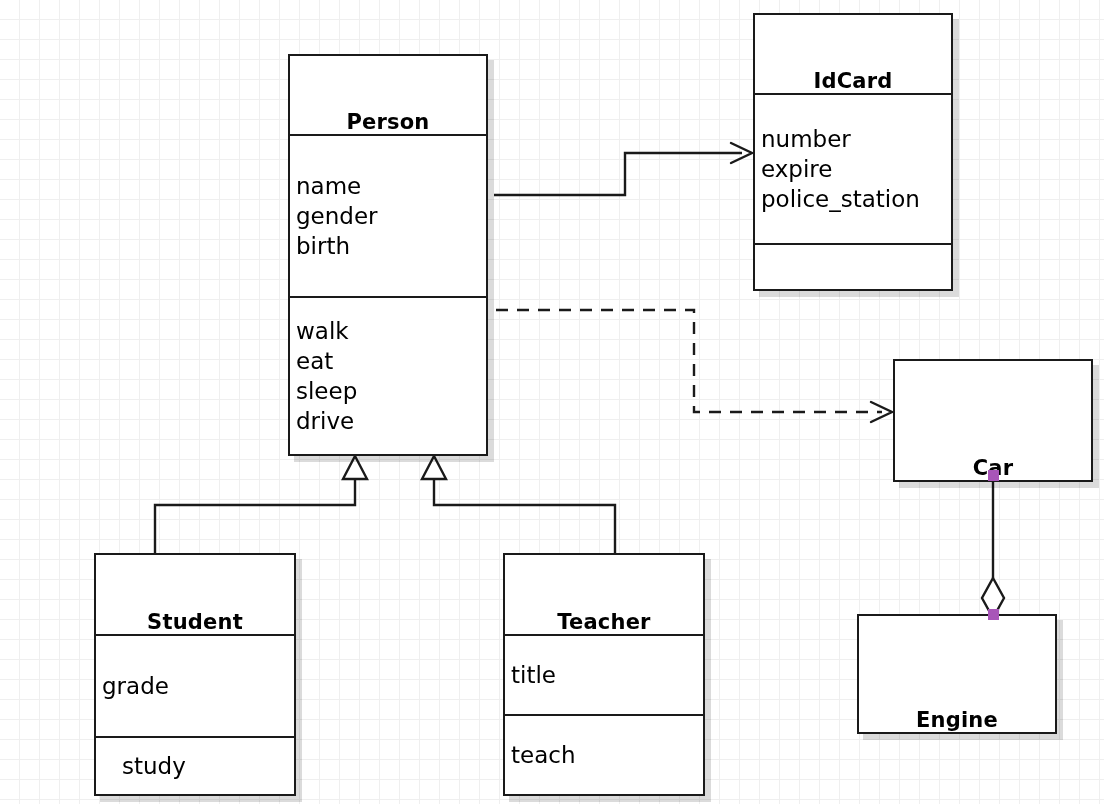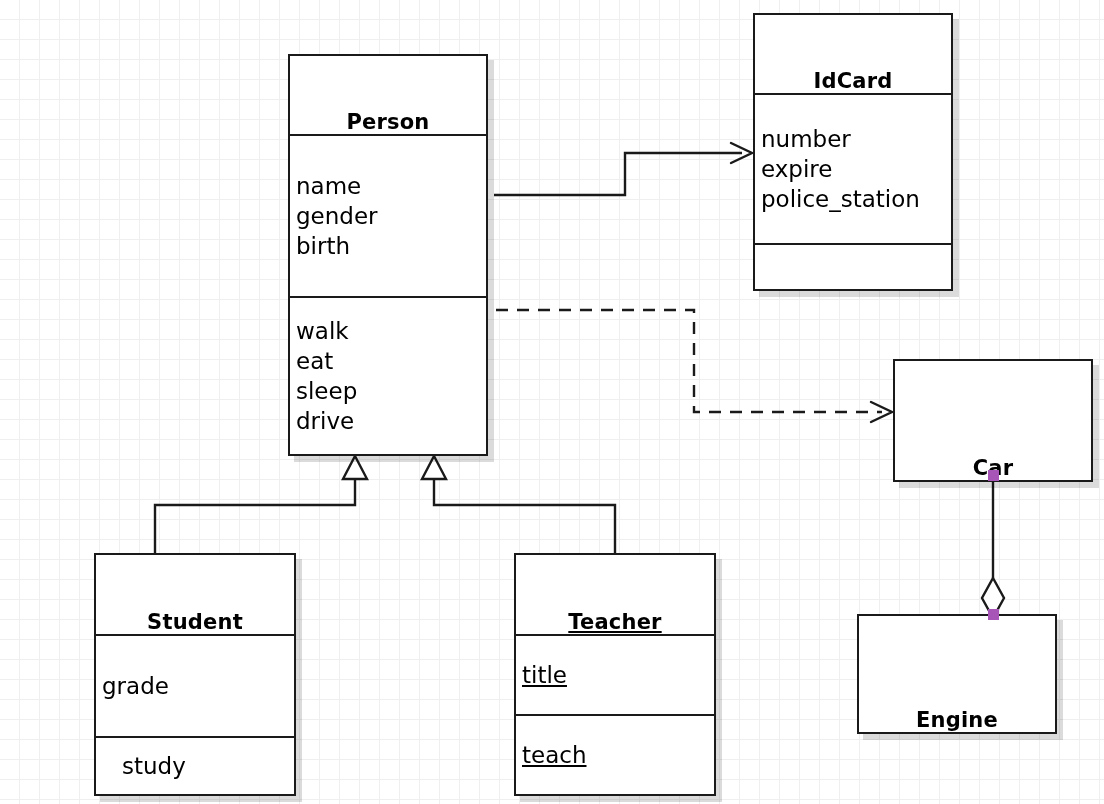--- a/index.html
+++ b/index.html
@@ -145,21 +145,21 @@
       <span class="class-title">Student</span>
     </div>
     <div class="compartment members member-compartment-centered" style="height:102px;">
       <div class="member">grade</div>
     </div>
     <div class="compartment members member-compartment-centered" style="flex:1;padding-left:26px;">
       <div class="member">study</div>
     </div>
   </div>
 
-  <div class="uml-class" style="left:514px; top:553px; width:202px; height:243px;text-decoration:underline;">
+  <div class="uml-class" style="left:503px; top:553px; width:202px; height:243px;">
     <div class="compartment title-compartment" style="height:79px;">
       <span class="class-title">Teacher</span>
     </div>
     <div class="compartment members member-compartment-centered" style="height:80px;">
       <div class="member">title</div>
     </div>
     <div class="compartment members member-compartment-centered" style="flex:1;">
       <div class="member">teach</div>
     </div>
   </div>

